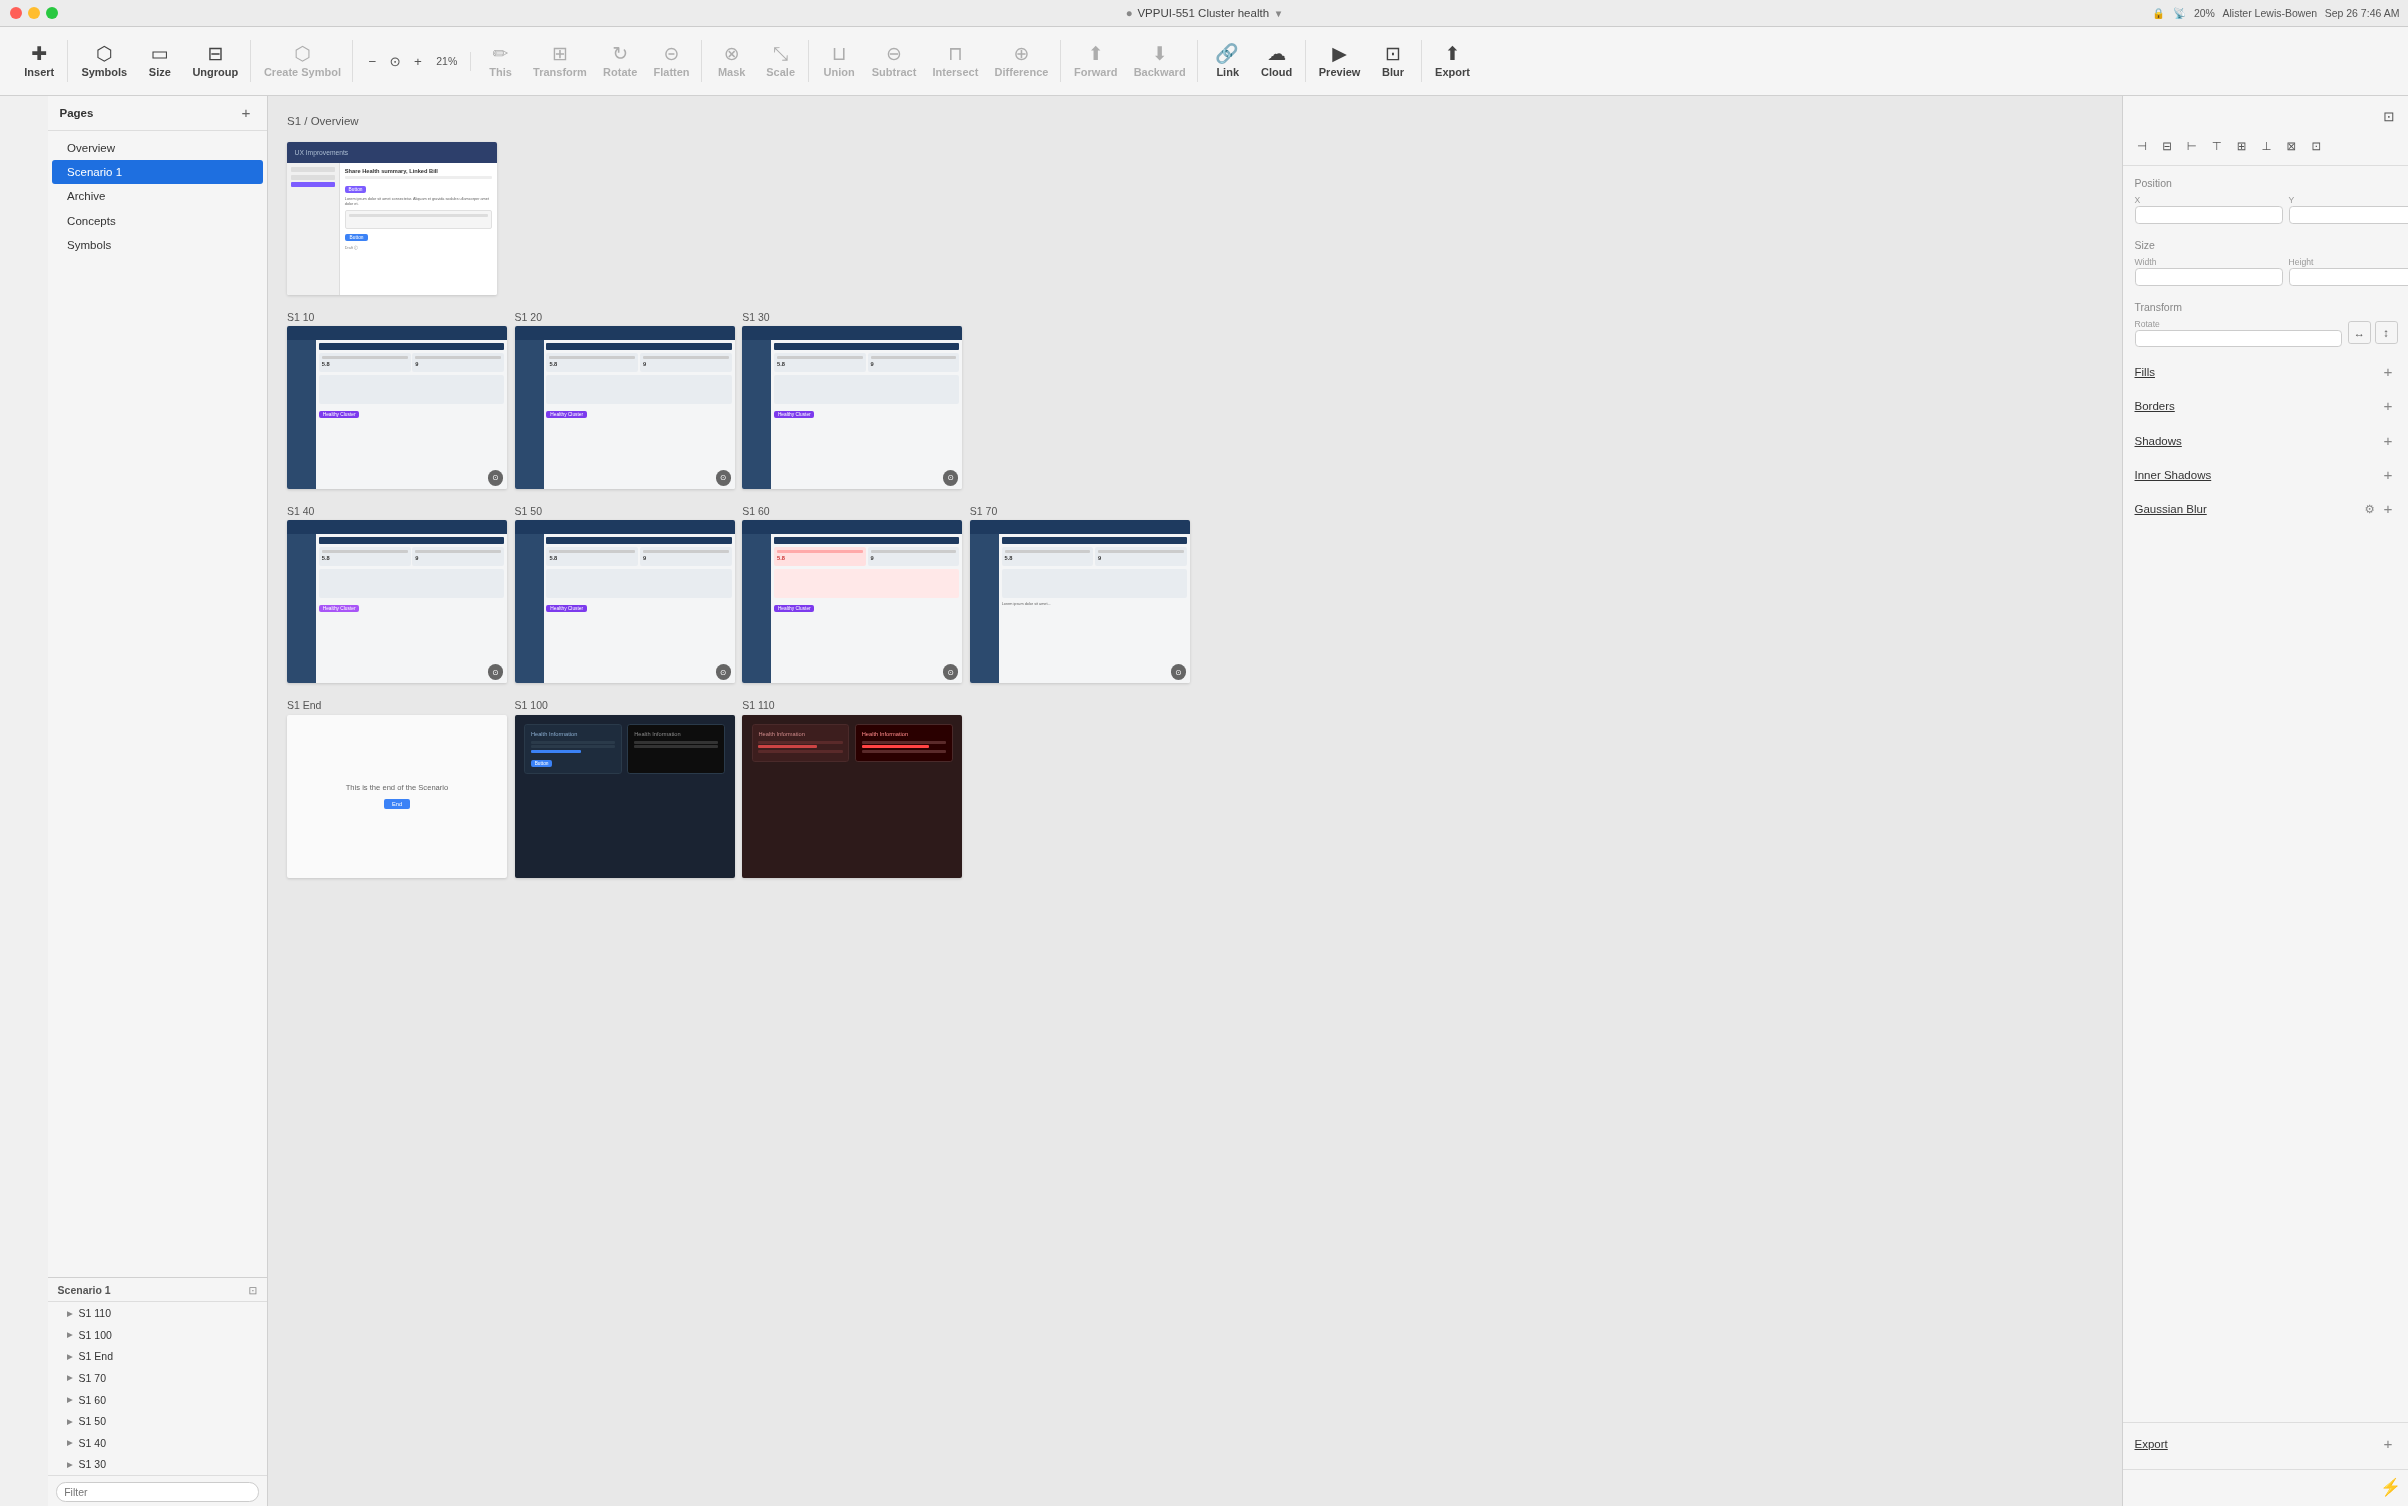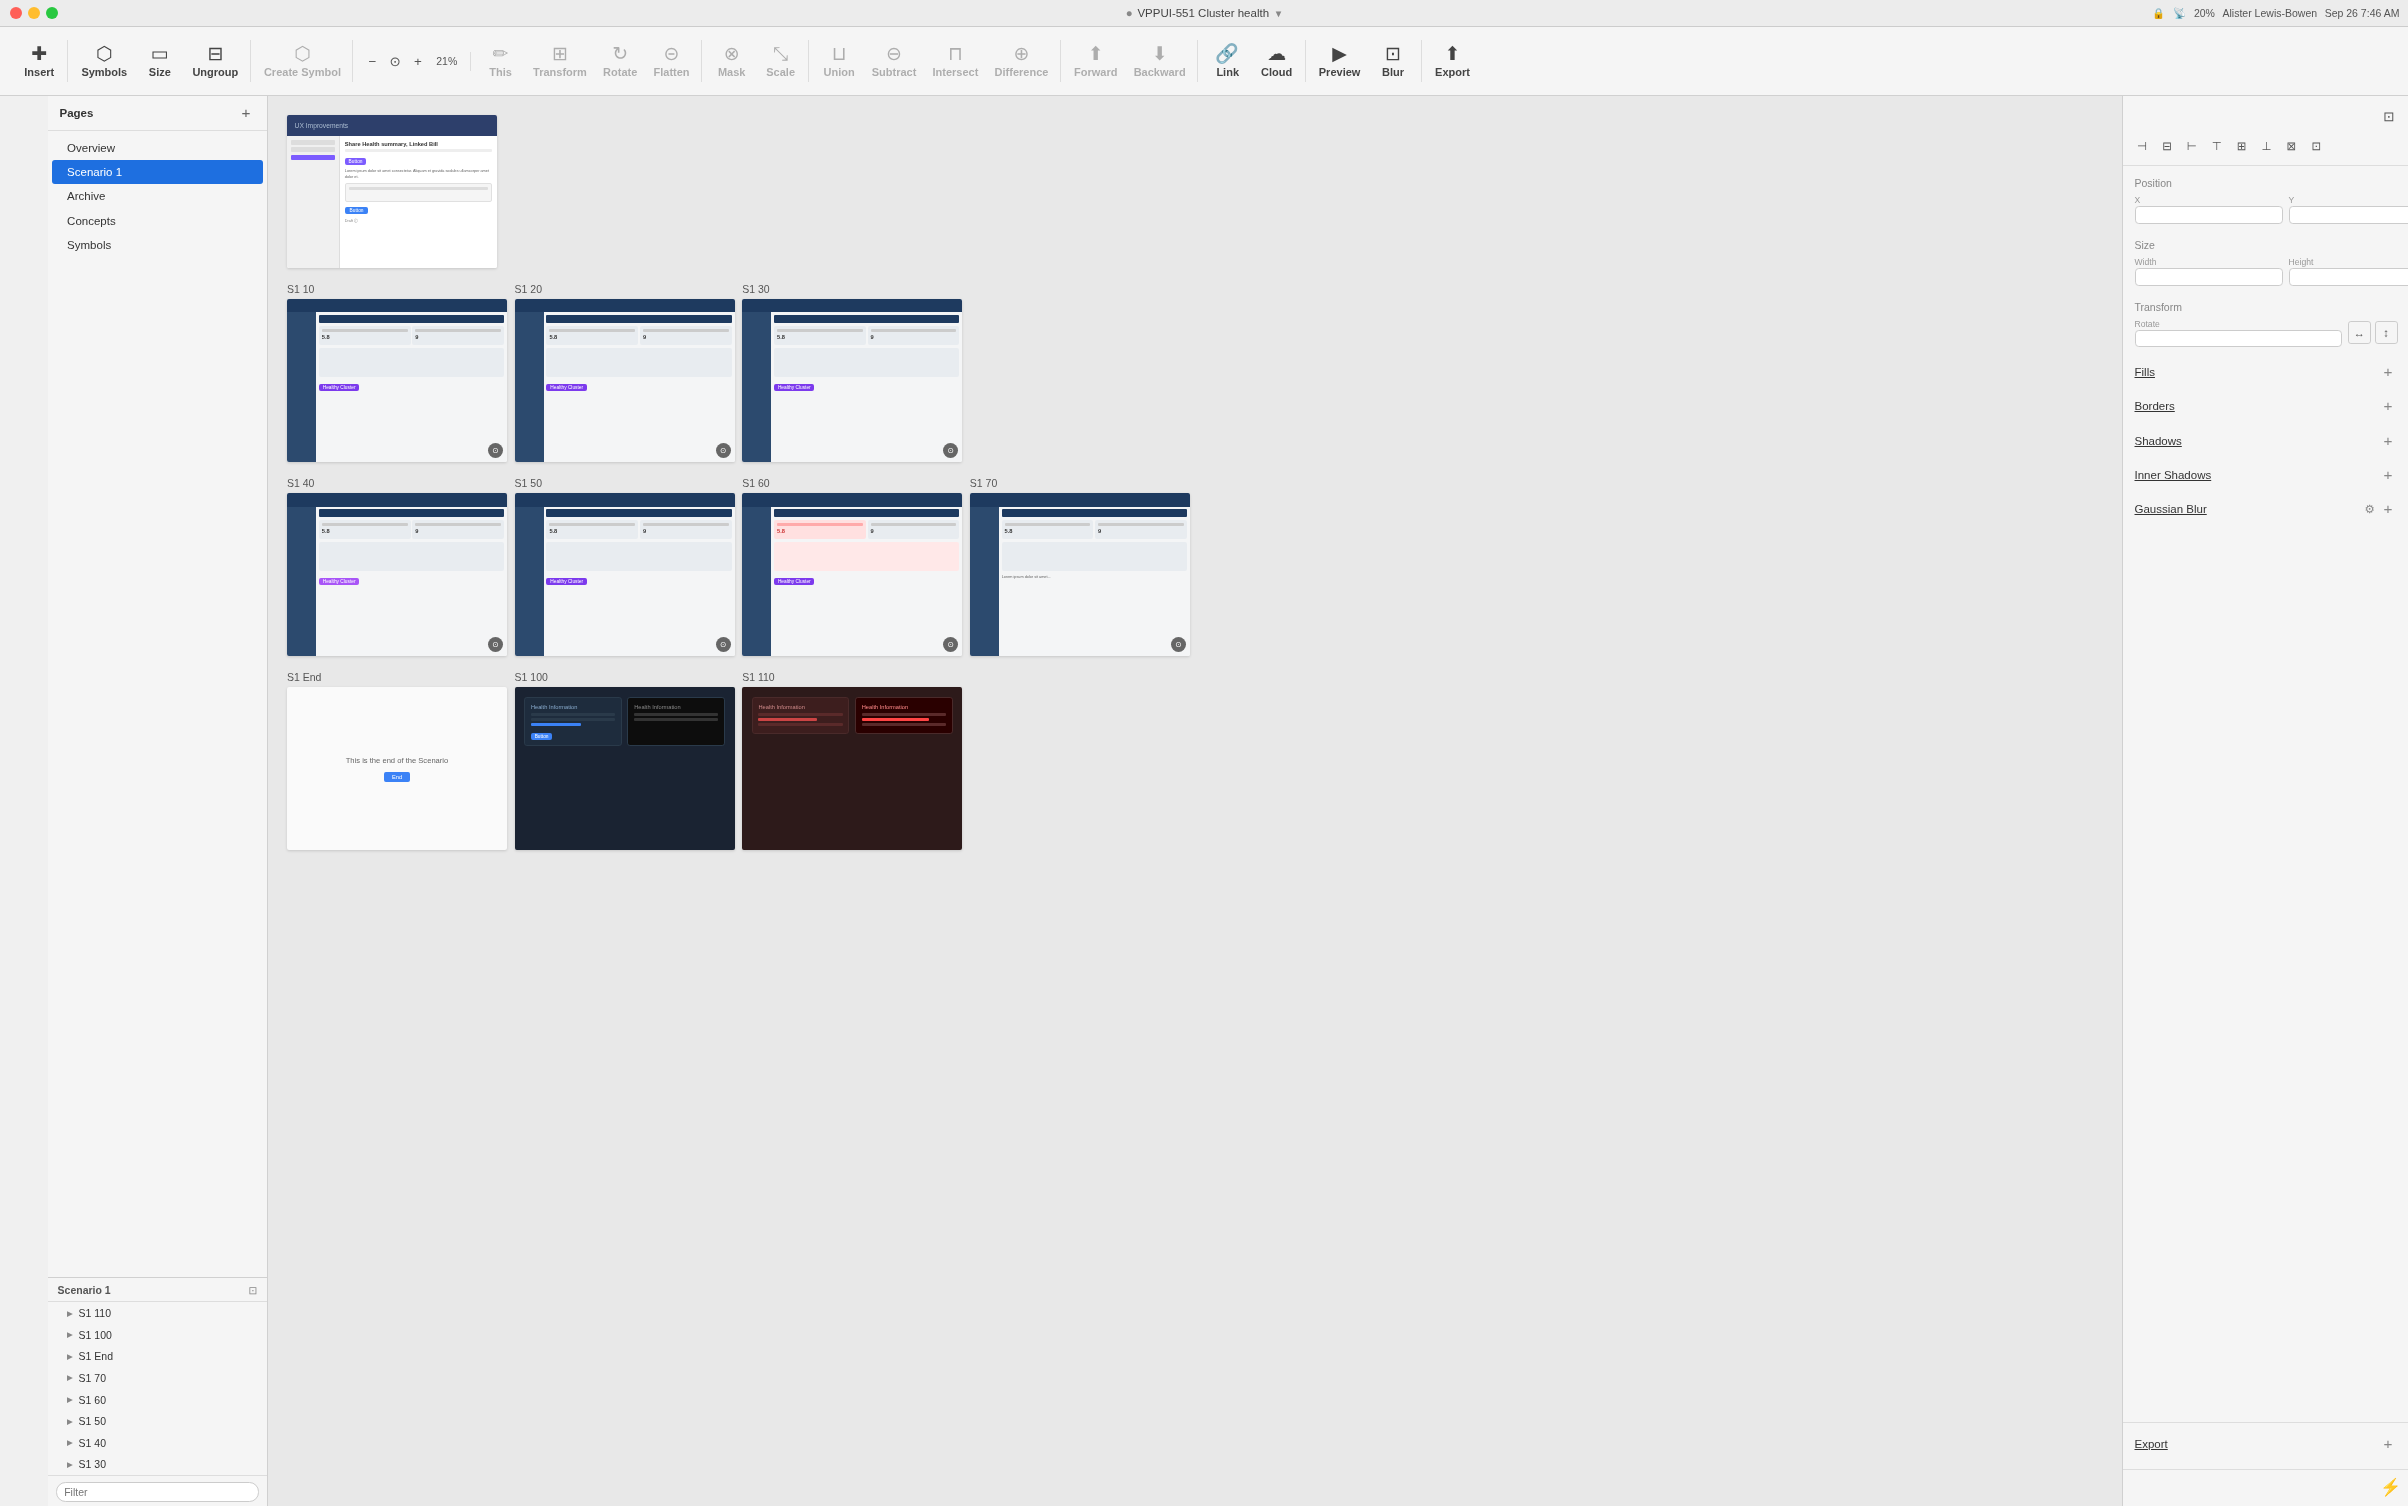--- a/index.html
+++ b/index.html
@@ -267,20 +267,21 @@
         <span class="layer-arrow">▶</span>
         <span>S1 30</span>
       </div>
       <div class="layers-filter">
         <input type="text" placeholder="Filter" style="">
       </div>
     </div>
   </div>
 
   <div class="canvas-area">
+    <div class="breadcrumb">S1 / Overview</div>
 
     <div style="display:flex; gap:19px; align-items:flex-start; margin-bottom:15.3px;">
       <div class="artboard-container">
         <div class="artboard" style="width:210px; height:153px;">
 
           <div style="background:#2d3f6b; height:21px; display:flex; align-items:center; padding:0 7.6px;">
             <span style="color:#aabbd0; font-size:6.7px;">UX Improvements</span>
           </div>
           <div style="display:flex; height:calc(100% - 21px);">
             <div style="width:53px; background:#f0f0f0; padding:3.8px; border-right:1px solid #ddd;">

